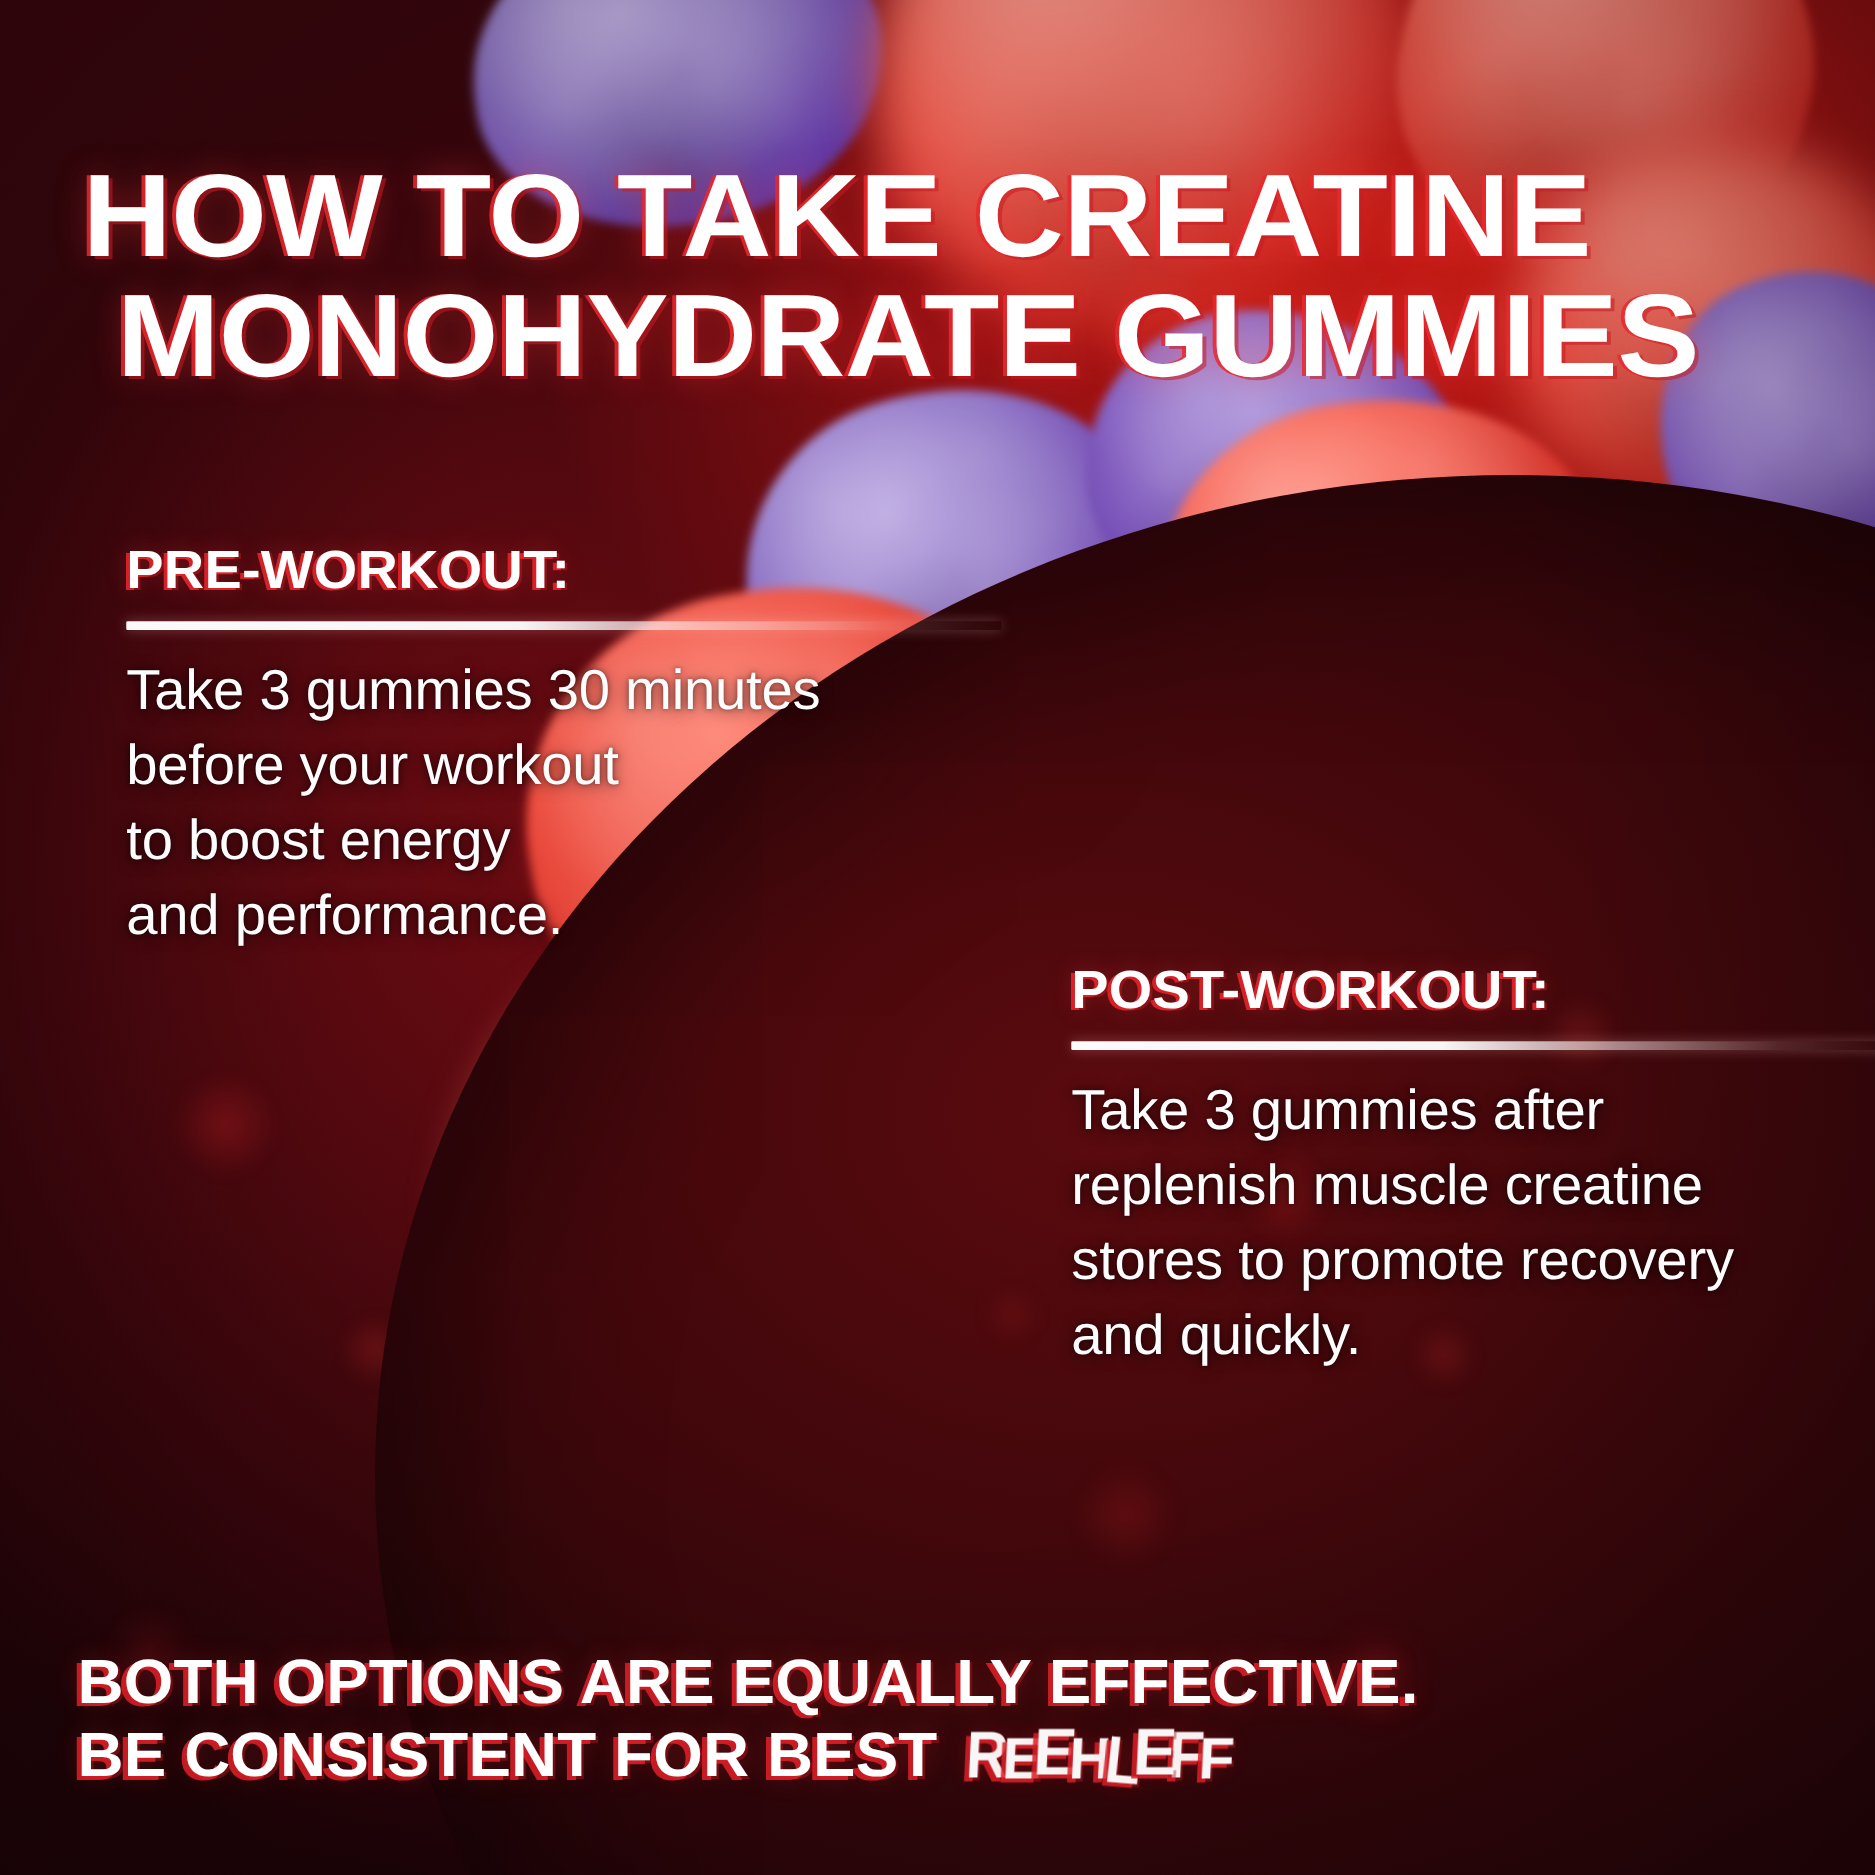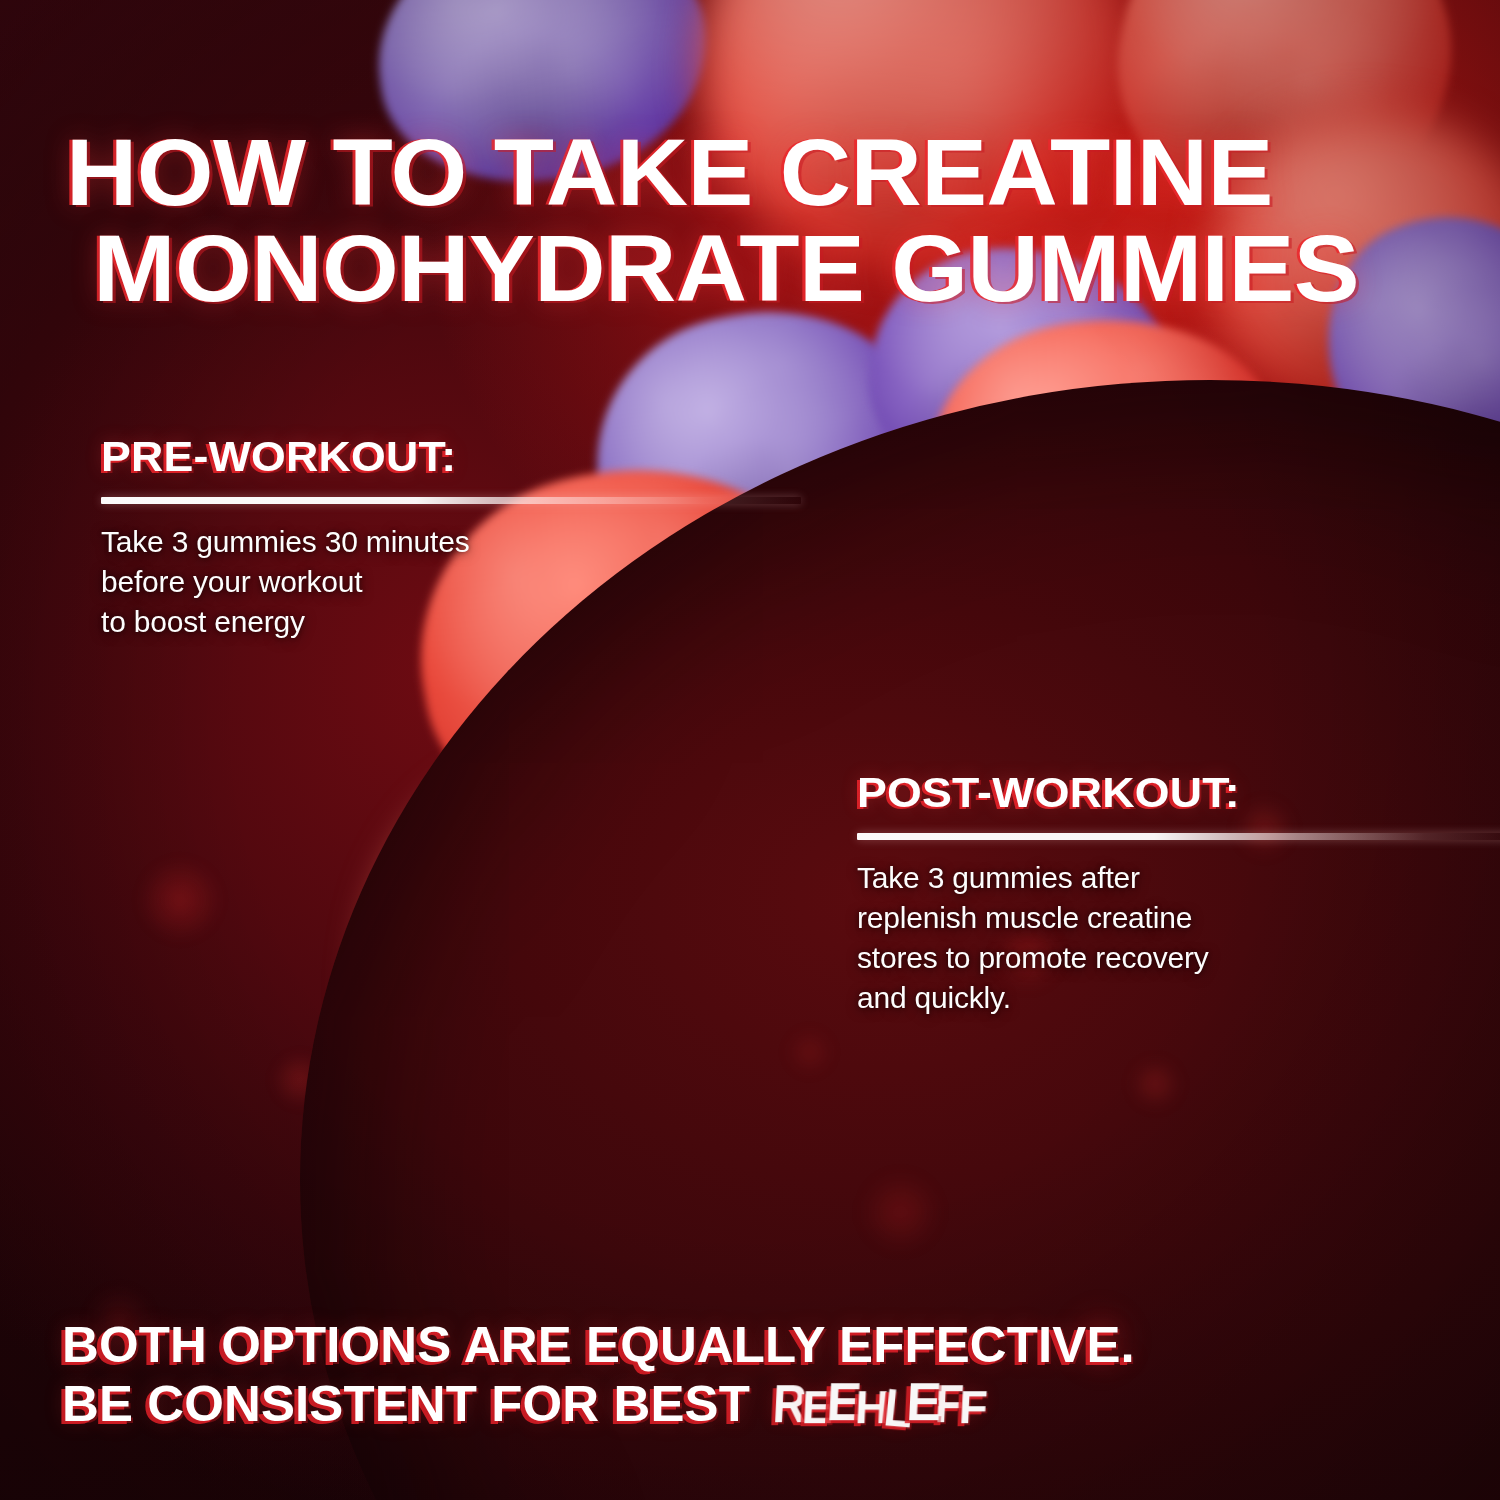--- a/index.html
+++ b/index.html
@@ -159,21 +159,21 @@
       rgba(255,255,255,.98) 0%,
       rgba(255,255,255,.96) 45%,
       rgba(255,240,240,.55) 66%,
       rgba(255,220,220,.14) 86%,
       rgba(255,200,200,0) 100%);
     border-radius: 1px;
     box-shadow: 0 0 10px rgba(255,200,200,.30);
   }
 
   .panel-body {
-    font-size: 30px;
+    font-size: 45px;
     font-weight: 400;
     line-height: 1.33;
     color: #fdfdfd;
     letter-spacing: -0.2px;
     text-shadow: 0 2px 12px rgba(0,0,0,.55), 0 0 4px rgba(0,0,0,.45);
     margin: 0;
   }
   .panel-body .ln { display: block; }
 
   .footer {
@@ -277,20 +277,21 @@
       <span class="l2">MONOHYDRATE GUMMIES</span>
     </h1>
 
     <section class="panel panel-pre">
       <h2 class="panel-head">PRE-WORKOUT:</h2>
       <div class="rule"></div>
       <p class="panel-body">
         <span class="ln">Take 3 gummies 30 minutes</span>
         <span class="ln">before your workout</span>
         <span class="ln">to boost energy</span>
+        <span class="ln">and performance.</span>
       </p>
     </section>
 
     <section class="panel panel-post">
       <h2 class="panel-head">POST-WORKOUT:</h2>
       <div class="rule"></div>
       <p class="panel-body">
         <span class="ln">Take 3 gummies after</span>
         <span class="ln">replenish muscle creatine</span>
         <span class="ln">stores to promote recovery</span>

